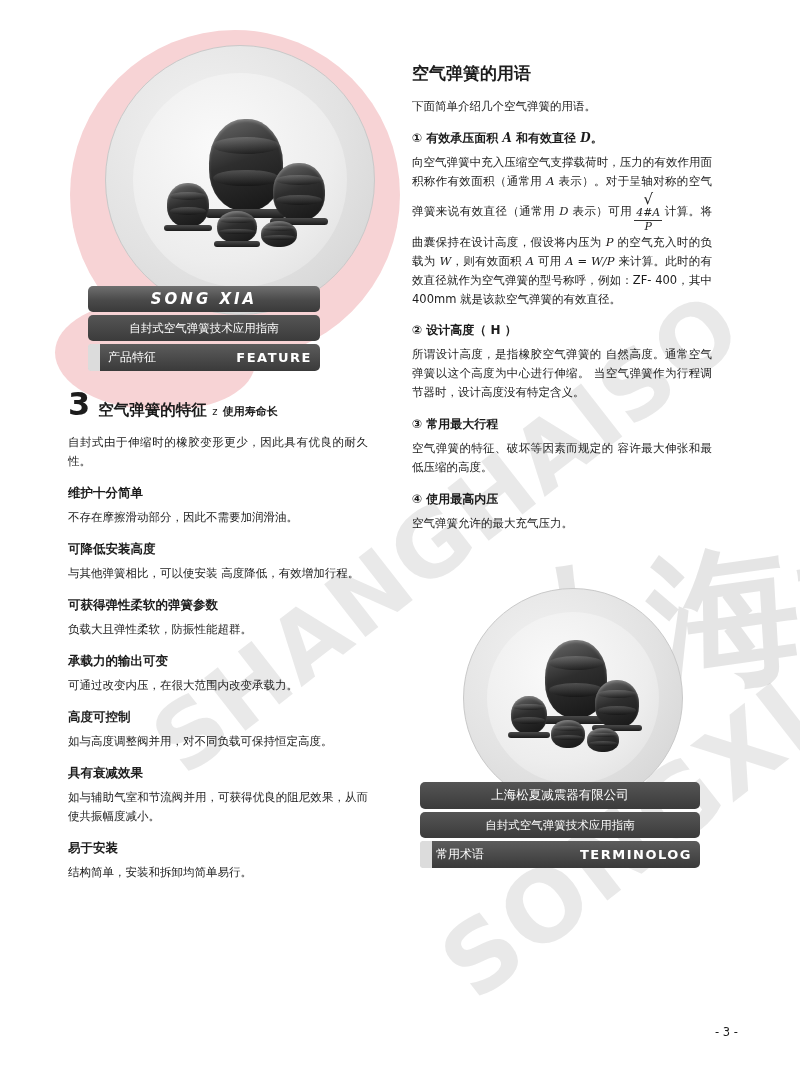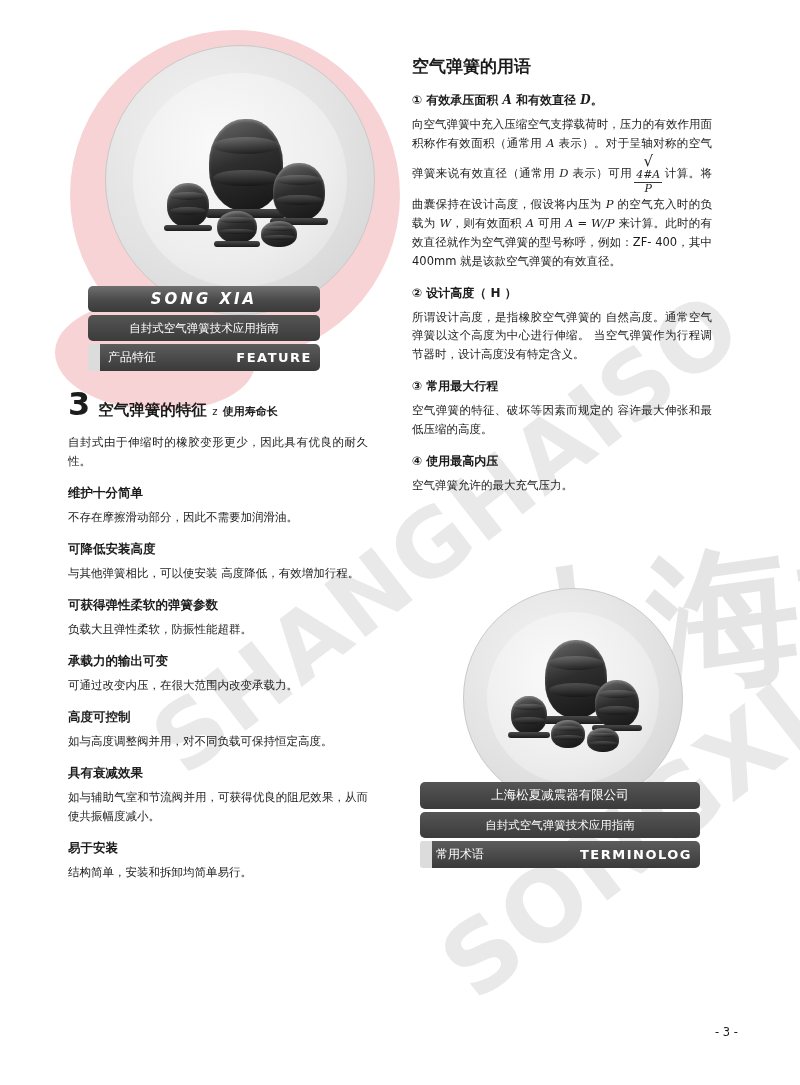--- a/index.html
+++ b/index.html
@@ -197,21 +197,21 @@
   h4.sub-head {
     font-size: 12.5px;
     font-weight: bold;
     margin: 0 0 6px 0;
   }
 
   
   .right-col {
     position: absolute;
     left: 412px;
-    top: 55px;
+    top: 62px;
     width: 300px;
     z-index: 4;
   }
   h2.r-title {
     font-size: 17px;
     font-weight: bold;
     margin: 0 0 12px 0;
   }
   .item-head {
     font-size: 12px;
@@ -317,20 +317,21 @@
 
     <h4 class="sub-head">具有衰减效果</h4>
     <p class="body">如与辅助气室和节流阀并用，可获得优良的阻尼效果，从而使共振幅度减小。</p>
 
     <h4 class="sub-head">易于安装</h4>
     <p class="body">结构简单，安装和拆卸均简单易行。</p>
   </div>
 
   <div class="right-col">
     <h2 class="r-title">空气弹簧的用语</h2>
+    <p class="body">下面简单介绍几个空气弹簧的用语。</p>
 
     <div class="item-head">
       <span>①</span>
       <span>有效承压面积 </span><span class="ital">A</span><span> 和有效直径 </span><span class="ital">D</span><span>。</span>
     </div>
     <p class="body"><span>向空气弹簧中充入压缩空气支撑载荷时，压力的有效作用面积称作有效面积（通常用 </span><span class="ital">A</span><span> 表示）。对于呈轴对称的空气弹簧来说有效直径（通常用 </span><span class="ital">D</span><span> 表示）可用</span><span class="formula"><span class="slash">√</span><span class="num">4#A</span><span class="den">P</span></span><span>计算。将曲囊保持在设计高度，假设将内压为 </span><span class="ital">P</span><span> 的空气充入时的负载为 </span><span class="ital">W</span><span>，则有效面积 </span><span class="ital">A</span><span> 可用 </span><span class="ital">A = W/P</span><span> 来计算。此时的有效直径就作为空气弹簧的型号称呼，例如：ZF- 400，其中 400mm 就是该款空气弹簧的有效直径。</span></p>
 
     <div class="item-head">
       <span>②</span>
       <span>设计高度（ H ）</span>

